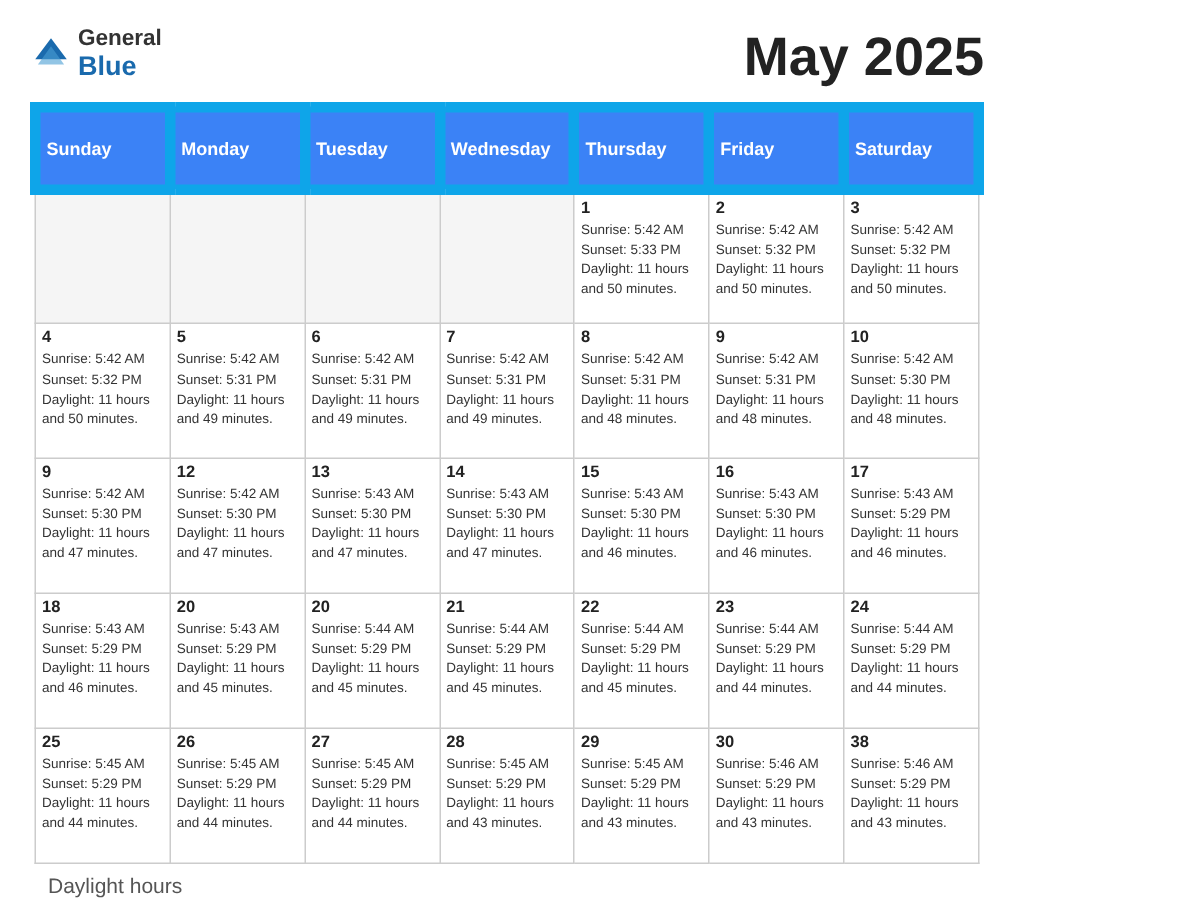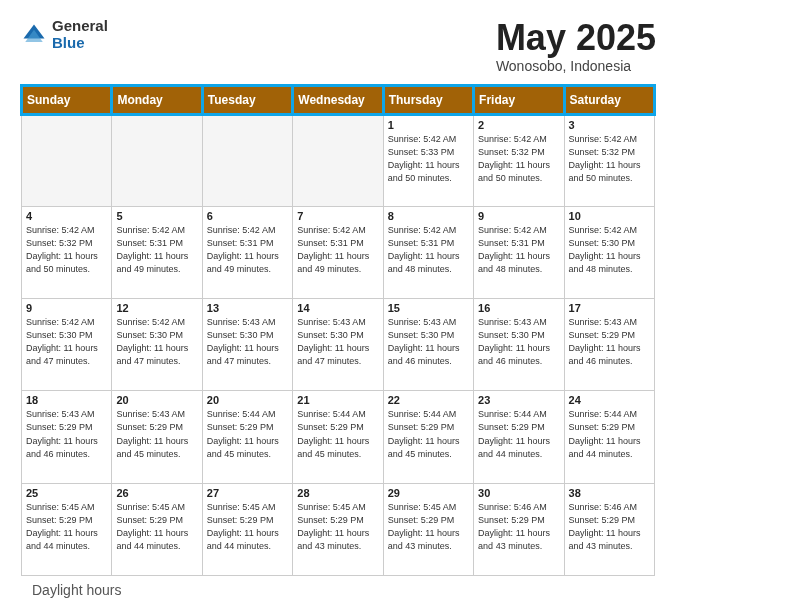--- a/index.html
+++ b/index.html
@@ -32,55 +32,56 @@
       display: flex;
       flex-direction: column;
       line-height: 1.1;
     }
     .logo-general {
       font-size: 15px;
       font-weight: bold;
       color: #333;
     }
     .logo-blue {
-      font-size: 15px;
+      font-size: 18px;
       font-weight: bold;
       color: #1a6aad;
     }
     .logo-icon {
       width: 28px;
       height: 28px;
     }
     .title-block {
+      text-align: right;
     }
     .month-title {
       font-size: 36px;
       font-weight: bold;
       color: #222;
       line-height: 1.1;
     }
     .subtitle {
       font-size: 14px;
       color: #444;
     }
     .calendar {
       flex: 1;
       border: 1px solid #ccc;
       border-collapse: collapse;
       width: 100%;
       table-layout: fixed;
     }
     .calendar th {
-      background: #a16207;
+      background: #3b82f6;
       color: #fff;
       font-size: 12px;
       font-weight: bold;
-      padding: 6px 4px;
+      padding: 17px 4px;
       text-align: left;
-      border: 3px solid #0ea5e9;
+      border: 7px solid #0ea5e9;
     }
     .calendar td {
       border: 1px solid #ccc;
       vertical-align: top;
       padding: 3px 4px;
       font-size: 9.5px;
       color: #222;
       background: #fff;
       height: 88px;
     }
@@ -115,21 +116,20 @@
         <polygon points="16,4 28,20 4,20" fill="#1a6aad"></polygon>
         <polygon points="16,10 26,24 6,24" fill="#4a9fd4" opacity="0.6"></polygon>
       </svg>
       <div class="logo-text">
         <span class="logo-general">General</span>
         <span class="logo-blue">Blue</span>
       </div>
     </div>
     <div class="title-block">
       <div class="month-title">May 2025</div>
-      <div class="subtitle">Wonosobo, Indonesia</div>
     </div>
   </div>
 
   <table class="calendar">
     <thead>
       <tr>
       <th>Sunday</th>
           <th>Monday</th>
           <th>Tuesday</th>
           <th>Wednesday</th>

